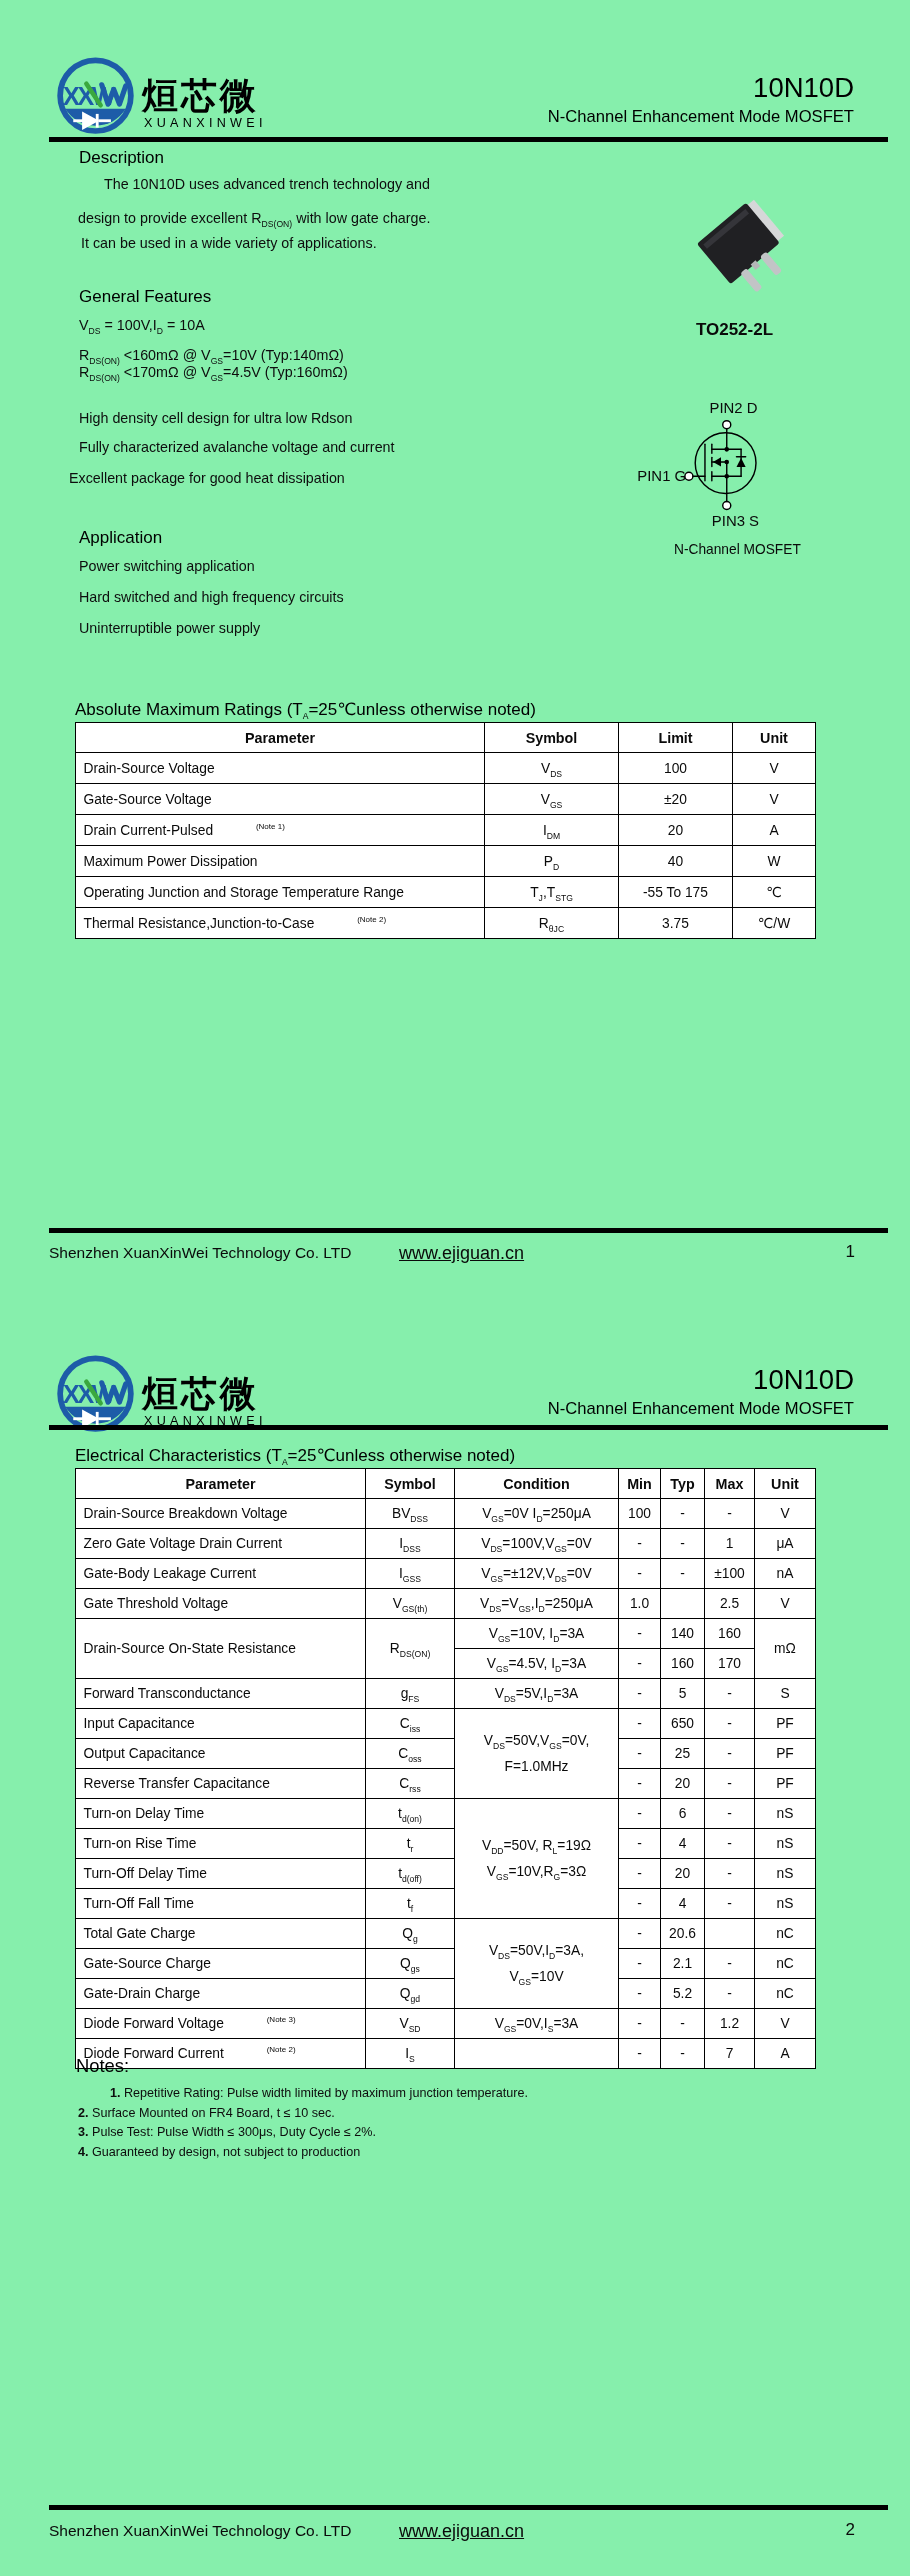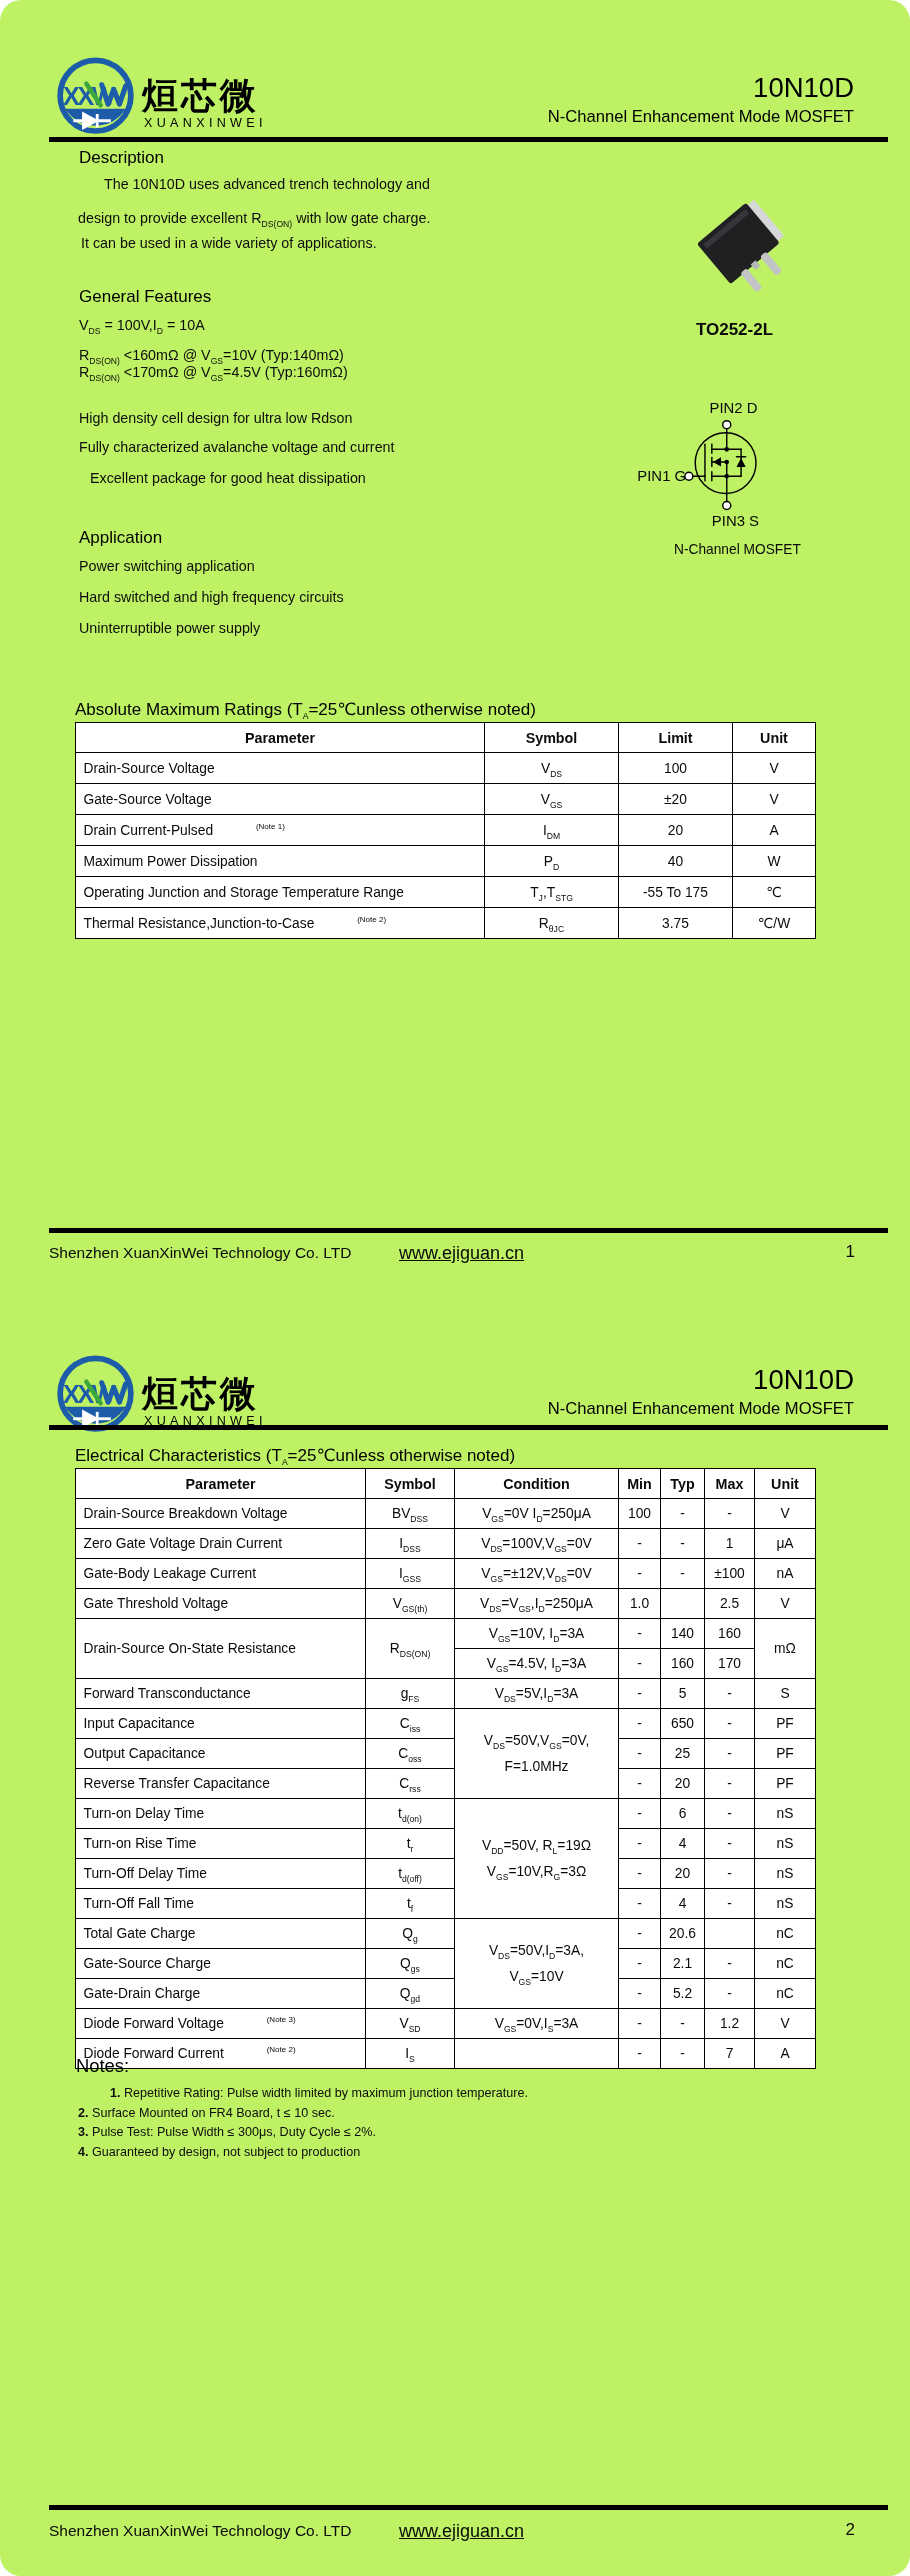--- a/index.html
+++ b/index.html
@@ -1,17 +1,17 @@
 <!DOCTYPE html>
 <html style="font-size:9.2px"><head>
 <meta charset="utf-8">
 <style>
   html,body{margin:0;padding:0;background:#ffffff;}
-  #canvas{position:relative;width:910px;height:2576px;background:#bef264;
-          font-family:"Liberation Sans","DejaVu Sans",sans-serif;color:#0a0a0a;overflow:hidden;border-radius:21px;}
+  #canvas{position:relative;width:910px;height:2576px;background:#86efac;
+          font-family:"Liberation Sans","DejaVu Sans",sans-serif;color:#0a0a0a;overflow:hidden;}
   .abs{position:absolute;}
   .rule{position:absolute;height:4.6px;background:#000;}
   .h-section{font-size:17px;font-weight:normal;color:#000;}
   .bodyline{font-size:14.3px;white-space:nowrap;color:#0d0d0d;}
   .prod-id{font-size:27.5px;text-align:right;color:#000;}
   .prod-sub{font-size:16.6px;text-align:right;color:#000;}
   .cjk{font-size:36px;font-weight:bold;letter-spacing:2.9px;color:#000;}
   .latin{font-size:12.6px;letter-spacing:4.3px;color:#000;font-weight:500;}
   sub{font-size:8.6px;line-height:0;}
   sup{font-size:8px;line-height:0;padding-left:39px;}
@@ -62,21 +62,21 @@
   <div class="abs bodyline" style="left:104px;top:176px;">The 10N10D uses advanced trench technology and</div>
   <div class="abs bodyline" style="left:78px;top:210px;">design to provide excellent R<sub>DS(ON)</sub> with low gate charge.</div>
   <div class="abs bodyline" style="left:81px;top:235px;">It can be used in a wide variety of applications.</div>
 
   <div class="abs h-section" style="left:79px;top:287px;">General Features</div>
   <div class="abs bodyline" style="left:79px;top:317px;">V<sub>DS</sub> = 100V,I<sub>D</sub> = 10A</div>
   <div class="abs bodyline" style="left:79px;top:347px;">R<sub>DS(ON)</sub> &lt;160mΩ @ V<sub>GS</sub>=10V  (Typ:140mΩ)</div>
   <div class="abs bodyline" style="left:79px;top:364px;">R<sub>DS(ON)</sub> &lt;170mΩ @ V<sub>GS</sub>=4.5V  (Typ:160mΩ)</div>
   <div class="abs bodyline" style="left:79px;top:410px;">High density cell design for ultra low Rdson</div>
   <div class="abs bodyline" style="left:79px;top:439px;">Fully characterized avalanche voltage and current</div>
-  <div class="abs bodyline" style="left:90px;top:470px;">Excellent package for good heat dissipation</div>
+  <div class="abs bodyline" style="left:69px;top:470px;">Excellent package for good heat dissipation</div>
 
   <div class="abs h-section" style="left:79px;top:528px;">Application</div>
   <div class="abs bodyline" style="left:79px;top:558px;">Power switching application</div>
   <div class="abs bodyline" style="left:79px;top:589px;">Hard switched and high frequency circuits</div>
   <div class="abs bodyline" style="left:79px;top:620px;">Uninterruptible power supply</div>
 
   <svg class="abs" style="left:660px;top:189px;" width="155" height="123" viewBox="0 0 270 215">
     <g transform="rotate(-40 135 95)">
       <rect x="186" y="55" width="20" height="82" fill="#d6d7d8"></rect>
       <rect x="80" y="50" width="112" height="92" rx="5" fill="#202023"></rect>

